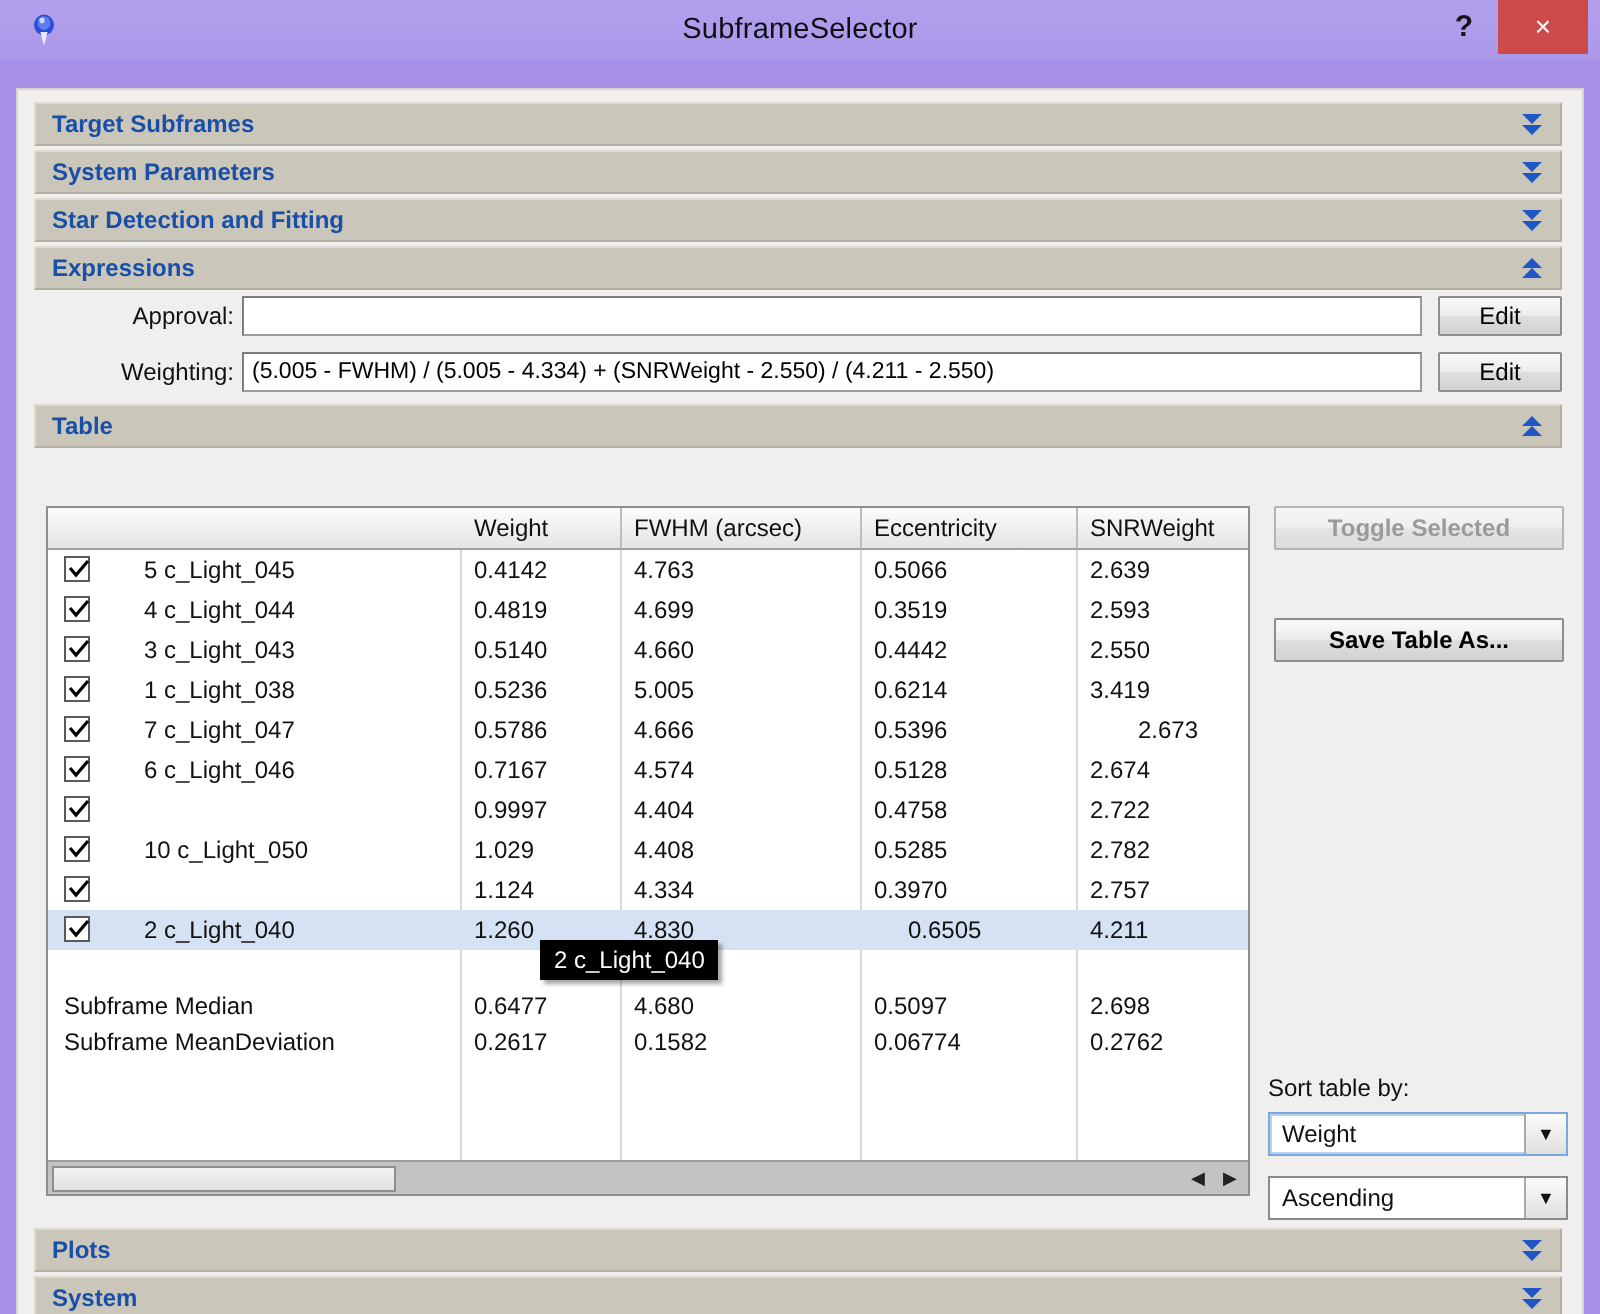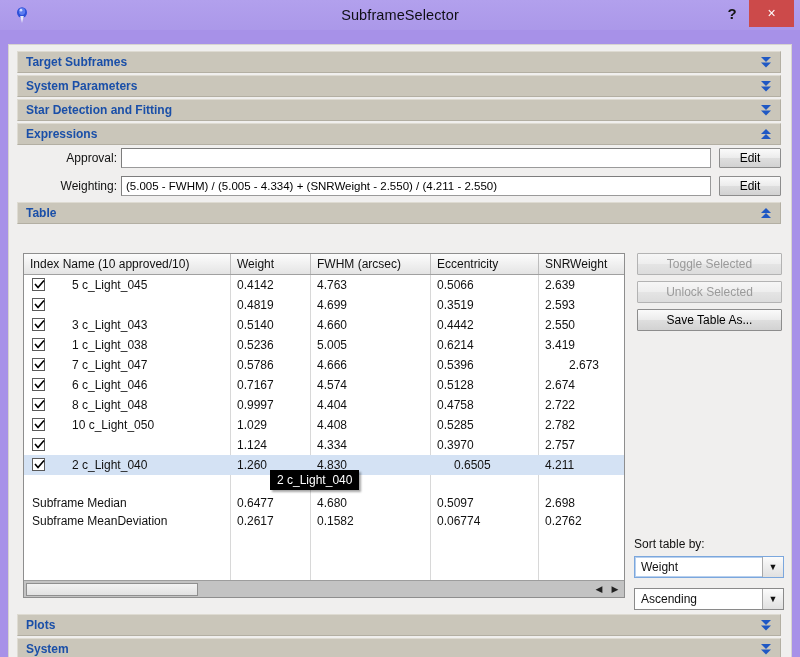--- a/index.html
+++ b/index.html
@@ -249,20 +249,21 @@
     box-shadow: 2px 2px 2px rgba(0,0,0,.35);
     z-index: 40;
   }
 
   
   .sidebtn {
     position: absolute;
     left: 628px;
     width: 145px; height: 22px;
     line-height: 20px;
+    font-weight: bold;
   }
 
   
   .sortlabel {
     position: absolute;
     left: 625px;
     font-size: 12px;
     color: #111;
   }
   .combo {
@@ -392,21 +393,20 @@
     </div>
 
     <div id="table-wrap">
 
       <div class="colsep" style="left:206px; top:21px;"></div>
       <div class="colsep" style="left:286px; top:21px;"></div>
       <div class="colsep" style="left:406px; top:21px;"></div>
       <div class="colsep" style="left:514px; top:21px;"></div>
 
       <div id="thead">
-        <div class="th" style="left:0;   width:207px;">Index Name (10 approved/10)</div>
         <div class="th" style="left:207px; width:80px;">Weight</div>
         <div class="th" style="left:287px; width:120px;">FWHM (arcsec)</div>
         <div class="th" style="left:407px; width:108px;">Eccentricity</div>
         <div class="th" style="left:515px; width:85px;">SNRWeight</div>
       </div>
 
       <div id="tbody">
 
         <div class="trow" style="top:0px">
           <div class="cb">
@@ -420,20 +420,21 @@
           <div class="cell" style="left:413px; width:98px;">0.5066</div>
           <div class="cell" style="left:521px; width:78px;">2.639</div>
         </div>
 
         <div class="trow" style="top:20px">
           <div class="cb">
             <svg width="11" height="11" viewBox="0 0 11 11">
                 <path d="M1 5 L4 8.5 L10 1.5" stroke="#000" stroke-width="1.6" fill="none"></path>
               </svg>
           </div>
+          <div class="cell" style="left:48px; width:155px;">4 c_Light_044</div>
           <div class="cell" style="left:213px; width:70px;">0.4819</div>
           <div class="cell" style="left:293px; width:110px;">4.699</div>
           <div class="cell" style="left:413px; width:98px;">0.3519</div>
           <div class="cell" style="left:521px; width:78px;">2.593</div>
         </div>
 
         <div class="trow" style="top:40px">
           <div class="cb">
             <svg width="11" height="11" viewBox="0 0 11 11">
                 <path d="M1 5 L4 8.5 L10 1.5" stroke="#000" stroke-width="1.6" fill="none"></path>
@@ -484,21 +485,20 @@
           <div class="cell" style="left:413px; width:98px;">0.5128</div>
           <div class="cell" style="left:521px; width:78px;">2.674</div>
         </div>
 
         <div class="trow" style="top:120px">
           <div class="cb">
             <svg width="11" height="11" viewBox="0 0 11 11">
                 <path d="M1 5 L4 8.5 L10 1.5" stroke="#000" stroke-width="1.6" fill="none"></path>
               </svg>
           </div>
-          <div class="cell" style="left:48px; width:155px;">8 c_Light_048</div>
           <div class="cell" style="left:213px; width:70px;">0.9997</div>
           <div class="cell" style="left:293px; width:110px;">4.404</div>
           <div class="cell" style="left:413px; width:98px;">0.4758</div>
           <div class="cell" style="left:521px; width:78px;">2.722</div>
         </div>
 
         <div class="trow" style="top:140px">
           <div class="cb">
             <svg width="11" height="11" viewBox="0 0 11 11">
                 <path d="M1 5 L4 8.5 L10 1.5" stroke="#000" stroke-width="1.6" fill="none"></path>
@@ -556,21 +556,20 @@
       <div id="hscroll">
         <div id="hthumb"></div>
         <div class="sb-arrow" style="right:18px">◀</div>
         <div class="sb-arrow" style="right:2px">▶</div>
       </div>
     </div>
 
     <div id="tooltip">2 c_Light_040</div>
 
     <div class="sidebtn btn disabled" style="top:208px">Toggle Selected</div>
-    <div class="sidebtn btn disabled" style="top:236px">Unlock Selected</div>
     <div class="sidebtn btn" style="top:264px">Save Table As...</div>
 
     <div class="sortlabel" style="top:492px">Sort table by:</div>
     <div class="combo focus" style="top:511px">
       <div class="ctext">Weight</div>
       <div class="cbtn">▼</div>
     </div>
     <div class="combo" style="top:543px">
       <div class="ctext">Ascending</div>
       <div class="cbtn">▼</div>

